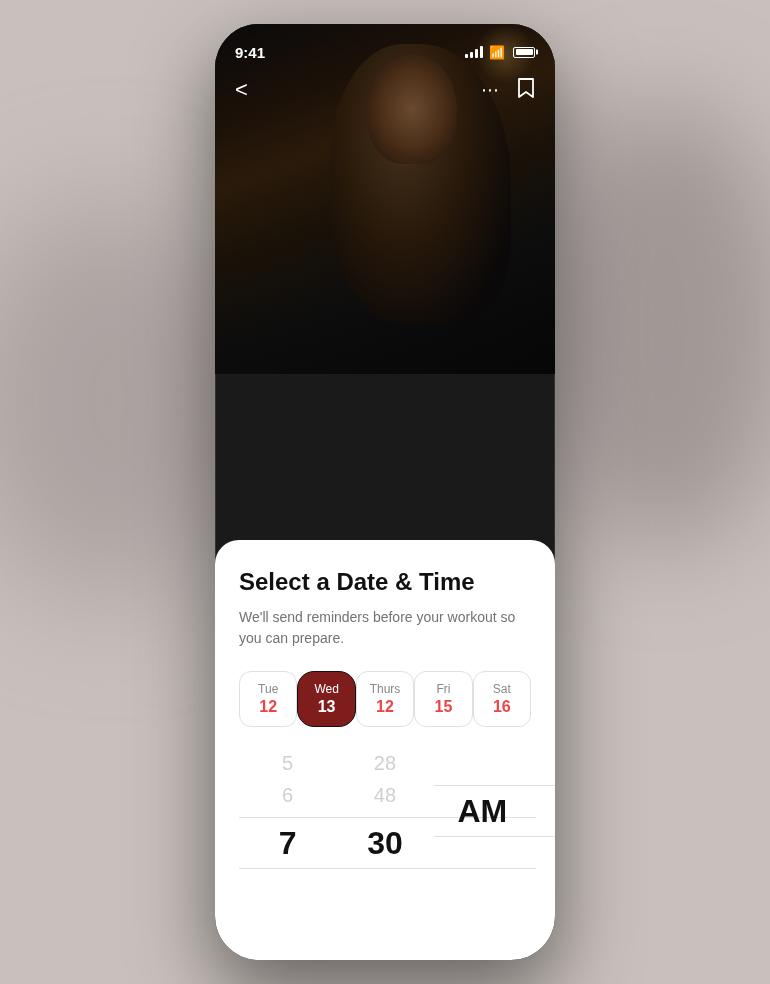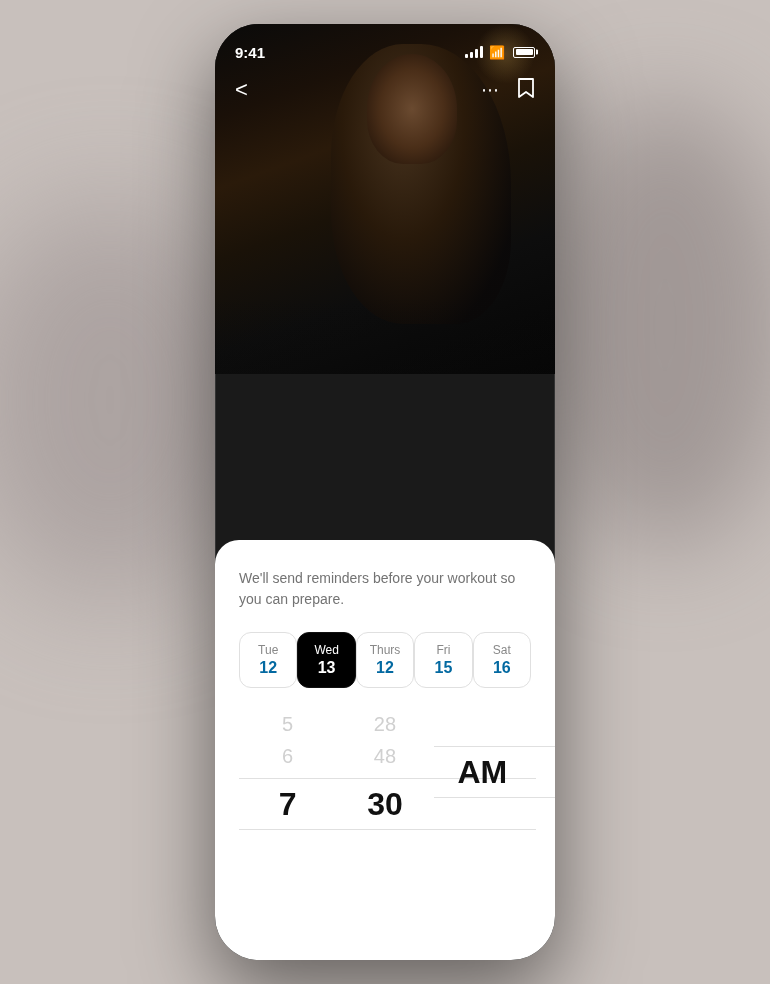--- a/index.html
+++ b/index.html
@@ -259,39 +259,40 @@
       align-items: center;
       justify-content: center;
       padding: 10px 4px;
       border: 1.5px solid #e0e0e0;
       border-radius: 12px;
       cursor: pointer;
       background: white;
     }
 
     .day-card.active {
-      background: #000000;
+      background: #7f1d1d;
       border-color: #111111;
+      border-radius: 17px;
     }
 
     .day-name {
       font-size: 12px;
       font-weight: 500;
       color: #888888;
       margin-bottom: 2px;
     }
 
     .day-card.active .day-name {
       color: #ffffff;
     }
 
     .day-number {
       font-size: 16px;
       font-weight: 600;
-      color: #0369a1;
+      color: #ef4444;
     }
 
     .day-card.active .day-number {
       color: #ffffff;
     }
 
     
     .time-picker {
       display: flex;
       align-items: center;
@@ -366,20 +367,21 @@
       <div class="nav-bookmark">
         <svg width="18" height="22" viewBox="0 0 18 22" fill="none" xmlns="http://www.w3.org/2000/svg">
           <path d="M2 2h14v18l-7-5-7 5V2z" stroke="white" stroke-width="1.8" stroke-linejoin="round" fill="none"></path>
         </svg>
       </div>
     </div>
   </div>
 
   <div class="bottom-sheet">
 
+    <div class="sheet-title">Select a Date &amp; Time</div>
     <div class="sheet-subtitle">We'll send reminders before your workout so you can prepare.</div>
 
     <div class="day-selector">
       <div class="day-card">
         <span class="day-name">Tue</span>
         <span class="day-number">12</span>
       </div>
       <div class="day-card active">
         <span class="day-name">Wed</span>
         <span class="day-number">13</span>

